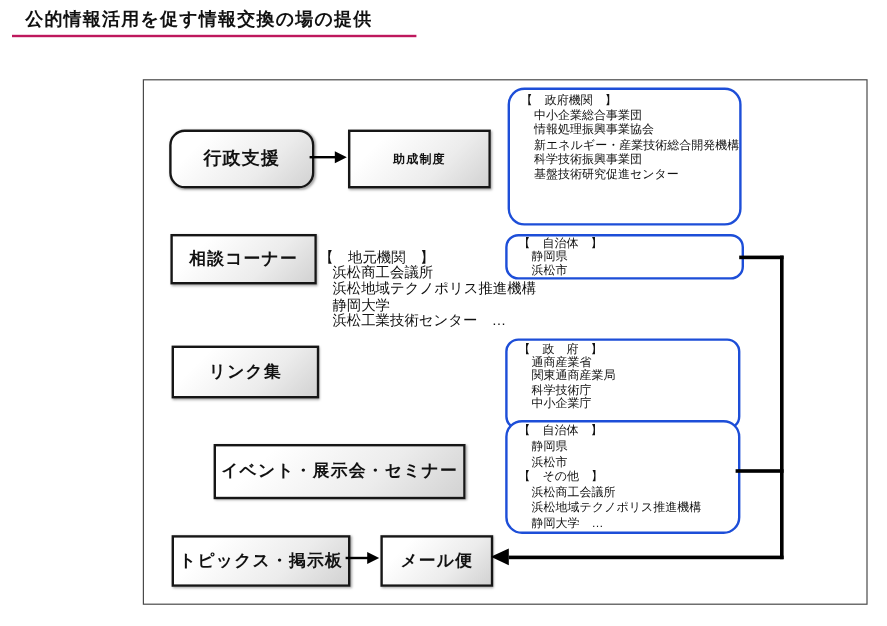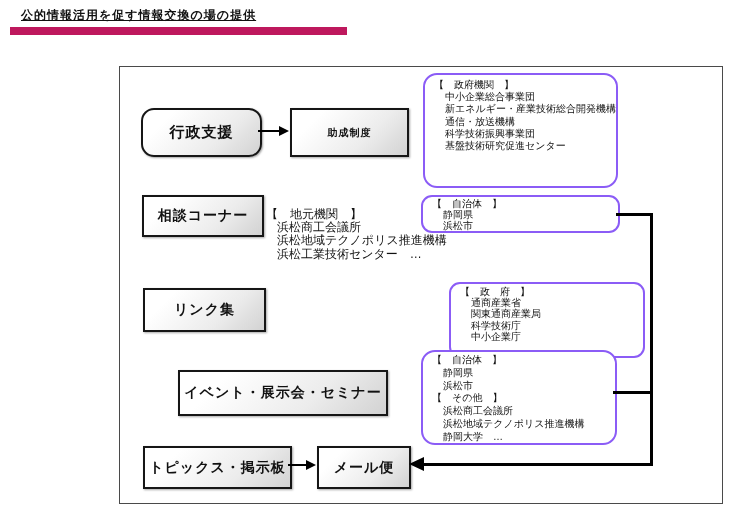--- a/index.html
+++ b/index.html
@@ -1,49 +1,49 @@
 <!DOCTYPE html>
 <html><head>
 <meta charset="utf-8">
 <style>
   html,body{margin:0;padding:0;background:#ffffff;}
   body{width:739px;height:522px;position:relative;overflow:hidden;
        font-family:"Liberation Sans","DejaVu Sans",sans-serif;color:#111;}
 
   
   .page-title{position:absolute;left:10px;top:5px;width:326px;
-              font-size:12px;font-weight:bold;letter-spacing:1px;
-              padding:2px 0 3px 11px;border-bottom:8px solid #be185d;text-decoration:underline;}
+              font-size:15px;font-weight:bold;letter-spacing:1px;
+              padding:2px 0 3px 11px;border-bottom:2px solid #be185d;}
 
   
   .frame{position:absolute;left:119px;top:66px;width:602px;height:436px;
          border:1px solid #4a4a4a;background:#fff;}
 
   
   .flowbox{position:absolute;display:flex;align-items:center;justify-content:center;
            border:2px solid #161616;
            background:linear-gradient(135deg,#ffffff 20%,#ececec 65%,#d2d2d2 100%);
            box-shadow:1px 1px 2px rgba(0,0,0,0.35);
            font-weight:bold;font-size:14px;letter-spacing:1px;white-space:nowrap;}
   .bx-admin   {left:141px;top:108px;width:117px;height:45px;font-size:15px;border-radius:13px;}
   .bx-subsidy {left:290px;top:108px;width:115px;height:45px;font-size:10px;}
   .bx-consult {left:142px;top:195px;width:118px;height:38px;}
   .bx-links   {left:143px;top:288px;width:119px;height:40px;}
   .bx-events  {left:142px;top:370px;width:206px;height:42px;margin-left:36px;}
   .bx-topics  {left:143px;top:446px;width:145px;height:39px;}
   .bx-mail    {left:317px;top:446px;width:90px;height:39px;}
 
   
-  .panel{position:absolute;border:2px solid #8b5cf6;border-radius:14px;background:#fff;
+  .panel{position:absolute;border:2px solid #1d4ed8;border-radius:14px;background:#fff;
          font-size:10px;padding-left:9px;box-sizing:border-box;overflow:hidden;}
   .panel .head{white-space:pre;}
   .panel .item{padding-left:11px;white-space:pre;}
   .pn-gov-agencies{left:423px;top:73px;width:195px;height:115px;line-height:12.2px;padding-top:4px;}
   .pn-municipal   {left:421px;top:195px;width:199px;height:38px;line-height:11.2px;padding-top:1px;border-radius:11px;}
-  .pn-government  {left:421px;top:282px;width:196px;height:76px;line-height:11.2px;padding-top:2px;border-radius:11px;margin-left:28px;}
+  .pn-government  {left:421px;top:282px;width:196px;height:76px;line-height:11.2px;padding-top:2px;border-radius:11px;}
   .pn-muni-other  {left:421px;top:350px;width:196px;height:95px;line-height:12.8px;padding-top:2px;}
 
   
   .note{position:absolute;left:266px;top:208px;font-size:12px;line-height:13.2px;}
   .note .head{white-space:pre;}
   .note .item{padding-left:11px;white-space:pre;}
 
   
   .ln{position:absolute;background:#000;}
   .ln-p2-h {left:616px;top:213px;width:37px;height:3px;}
@@ -72,28 +72,29 @@
 <div class="flowbox bx-consult">相談コーナー</div>
 <div class="flowbox bx-links">リンク集</div>
 <div class="flowbox bx-events">イベント・展示会・セミナー</div>
 <div class="flowbox bx-topics">トピックス・掲示板</div>
 <div class="flowbox bx-mail">メール便</div>
 
 <div class="note">
   <div class="head">【　地元機関　】</div>
   <div class="item">浜松商工会議所</div>
   <div class="item">浜松地域テクノポリス推進機構</div>
+  <div class="item">静岡大学</div>
   <div class="item">浜松工業技術センター　…</div>
 </div>
 
 <div class="panel pn-gov-agencies">
   <div class="head">【　政府機関　】</div>
   <div class="item">中小企業総合事業団</div>
+  <div class="item">情報処理振興事業協会</div>
   <div class="item">新エネルギー・産業技術総合開発機構</div>
-  <div class="item">通信・放送機構</div>
   <div class="item">科学技術振興事業団</div>
   <div class="item">基盤技術研究促進センター</div>
 </div>
 
 <div class="panel pn-municipal">
   <div class="head">【　自治体　】</div>
   <div class="item">静岡県</div>
   <div class="item">浜松市</div>
 </div>
 

